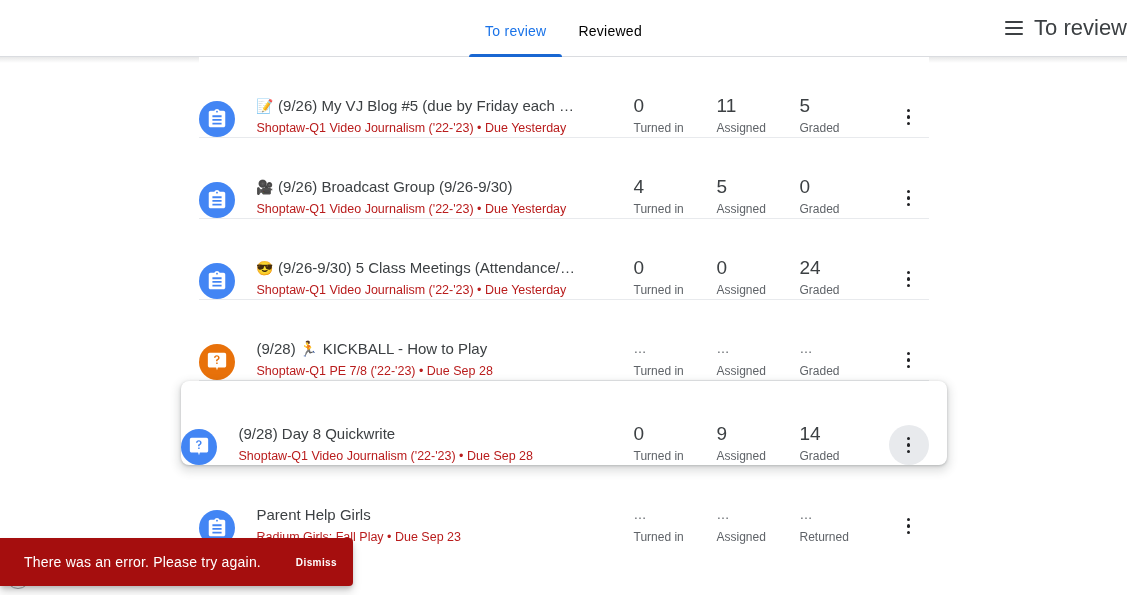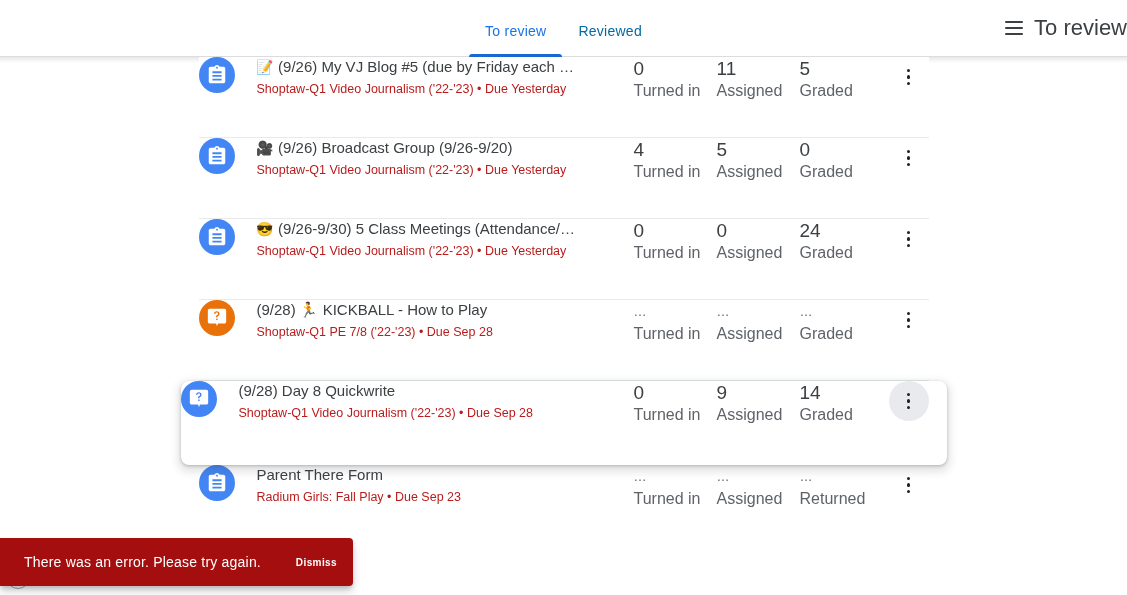--- a/index.html
+++ b/index.html
@@ -59,21 +59,21 @@
     height: 57px;
     display: flex;
     justify-content: center;
     align-items: flex-end;
     pointer-events: none;
   }
   .tab {
     pointer-events: auto;
     font-size: 14px;
     letter-spacing: 0.25px;
-    color: #0369a1;
+    color: #000000;
     padding: 0 16px 18px 16px;
     position: relative;
     cursor: pointer;
     white-space: nowrap;
   }
   .tab.active { color: #1a73e8; font-weight: 500; }
   .tab.active::after {
     content: "";
     position: absolute;
     left: 0; right: 0; bottom: -1px;
@@ -98,21 +98,21 @@
   .list {
     width: 730px;
     margin: 0 auto;
     margin-top: -6px;
     position: relative;
   }
 
   .row {
     position: relative;
     display: flex;
-    align-items: flex-start;
+    align-items: flex-end;
     height: 81px;
     border-bottom: 1px solid #e8eaed;
     background: #ffffff;
     cursor: pointer;
   }
   .row:last-child { border-bottom: none; }
 
   
   .row.elevated {
     border-bottom: none;
@@ -175,21 +175,21 @@
     line-height: 24px;
     font-weight: 400;
   }
   .statnum.dots {
     font-size: 13px;
     color: #5f6368;
     letter-spacing: 1px;
     line-height: 24px;
   }
   .statlabel {
-    font-size: 16px;
+    font-size: 12px;
     color: #5f6368;
     line-height: 18px;
     margin-top: 1px;
   }
 
   .menubtn {
     flex: none;
     width: 40px;
     height: 40px;
     border-radius: 50%;
@@ -320,21 +320,21 @@
           <i></i>
         </button>
       </div>
       <div class="row">
         <div class="avatar" style="background: rgb(66, 133, 244);">
           <svg width="22" height="22" viewBox="0 0 24 24" aria-hidden="true">
             <path fill="#ffffff" d="M19 3h-4.18C14.4 1.84 13.3 1 12 1c-1.3 0-2.4.84-2.82 2H5c-1.1 0-2 .9-2 2v14c0 1.1.9 2 2 2h14c1.1 0 2-.9 2-2V5c0-1.1-.9-2-2-2zm-7 0c.55 0 1 .45 1 1s-.45 1-1 1-1-.45-1-1 .45-1 1-1zm5 15H7v-2h10v2zm0-4H7v-2h10v2zm0-4H7V8h10v2z"></path>
           </svg>
         </div>
         <div class="rowmain">
-          <div class="rowtitle"><span class="emoji">🎥</span> <span>(9/26) Broadcast Group (9/26-9/20)</span></div>
+          <div class="rowtitle"><span class="emoji">🎥</span> <span>(9/26) Broadcast Group (9/26-9/30)</span></div>
           <div class="rowsub">Shoptaw-Q1 Video Journalism ('22-'23) • Due Yesterday</div>
         </div>
         <div class="stats">
           <div class="stat">
             <div class="statnum">4</div>
             <div class="statlabel">Turned in</div>
           </div>
           <div class="stat">
             <div class="statnum">5</div>
             <div class="statlabel">Assigned</div>
@@ -440,21 +440,21 @@
           <i></i>
         </button>
       </div>
       <div class="row">
         <div class="avatar" style="background: rgb(66, 133, 244);">
           <svg width="22" height="22" viewBox="0 0 24 24" aria-hidden="true">
             <path fill="#ffffff" d="M19 3h-4.18C14.4 1.84 13.3 1 12 1c-1.3 0-2.4.84-2.82 2H5c-1.1 0-2 .9-2 2v14c0 1.1.9 2 2 2h14c1.1 0 2-.9 2-2V5c0-1.1-.9-2-2-2zm-7 0c.55 0 1 .45 1 1s-.45 1-1 1-1-.45-1-1 .45-1 1-1zm5 15H7v-2h10v2zm0-4H7v-2h10v2zm0-4H7V8h10v2z"></path>
           </svg>
         </div>
         <div class="rowmain">
-          <div class="rowtitle">Parent There Form</div>
+          <div class="rowtitle">Parent Help Girls</div>
           <div class="rowsub">Radium Girls: Fall Play • Due Sep 23</div>
         </div>
         <div class="stats">
           <div class="stat">
             <div class="statnum dots">…</div>
             <div class="statlabel">Turned in</div>
           </div>
           <div class="stat">
             <div class="statnum dots">…</div>
             <div class="statlabel">Assigned</div>

